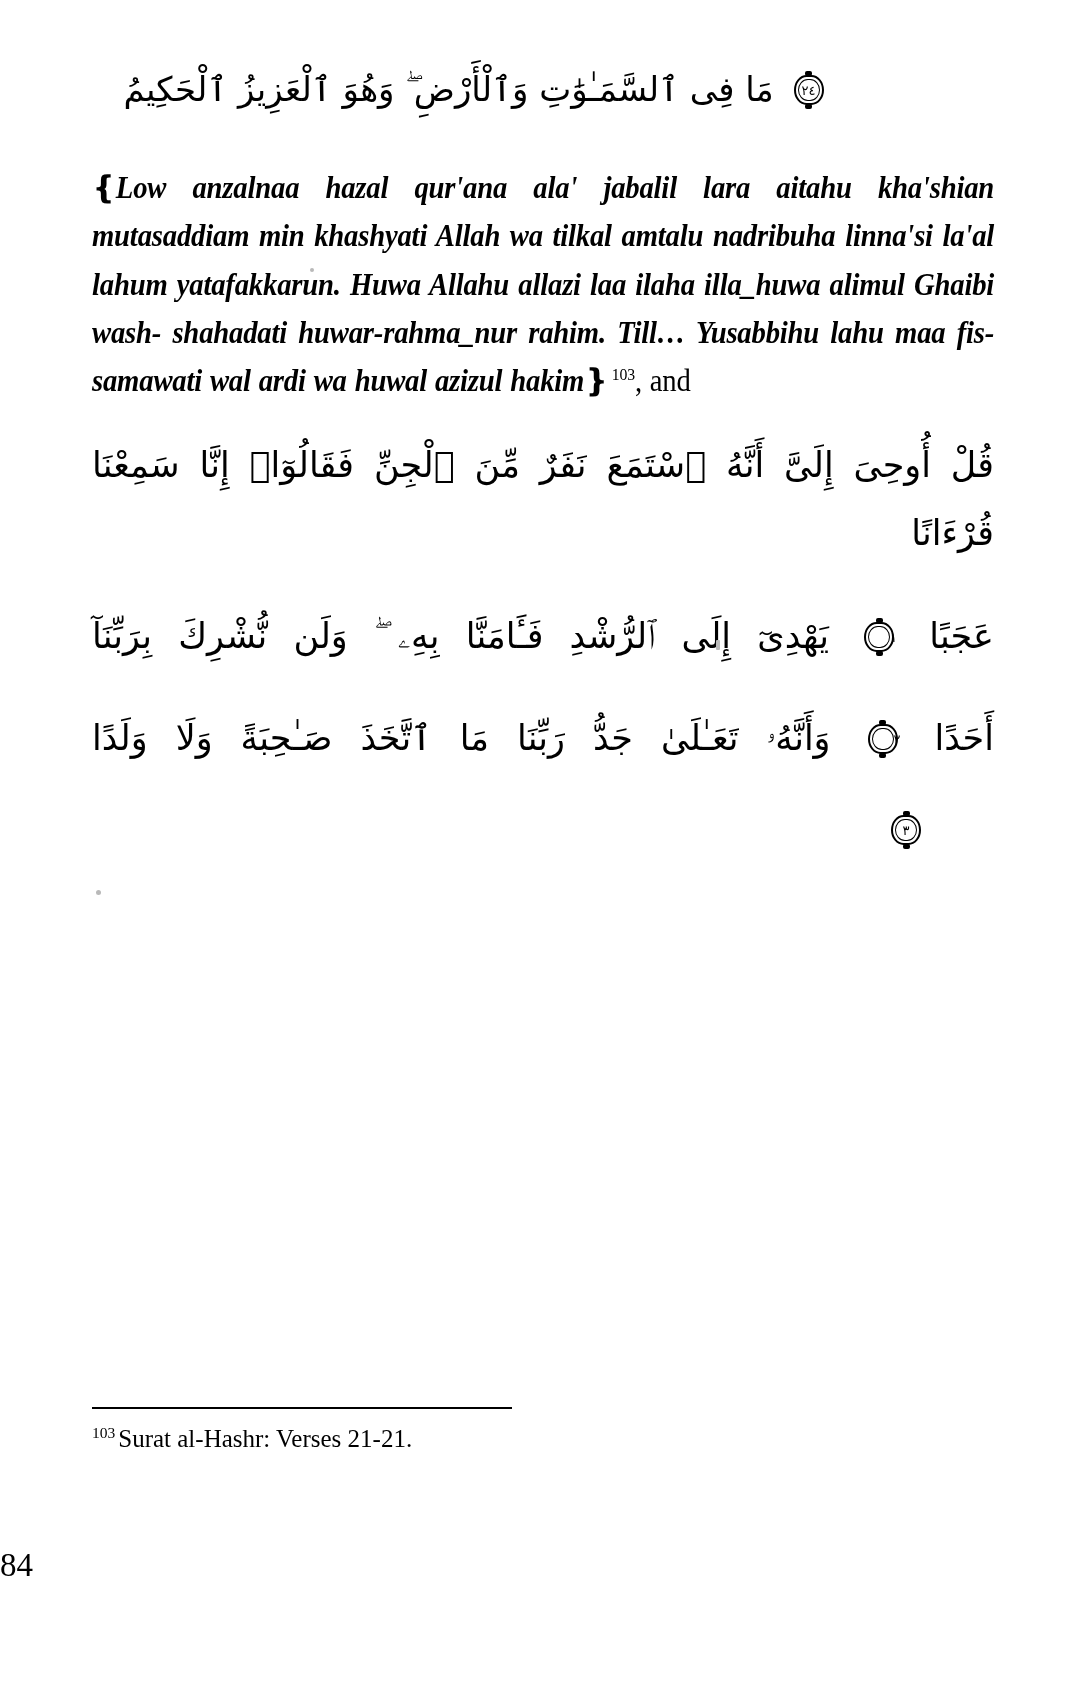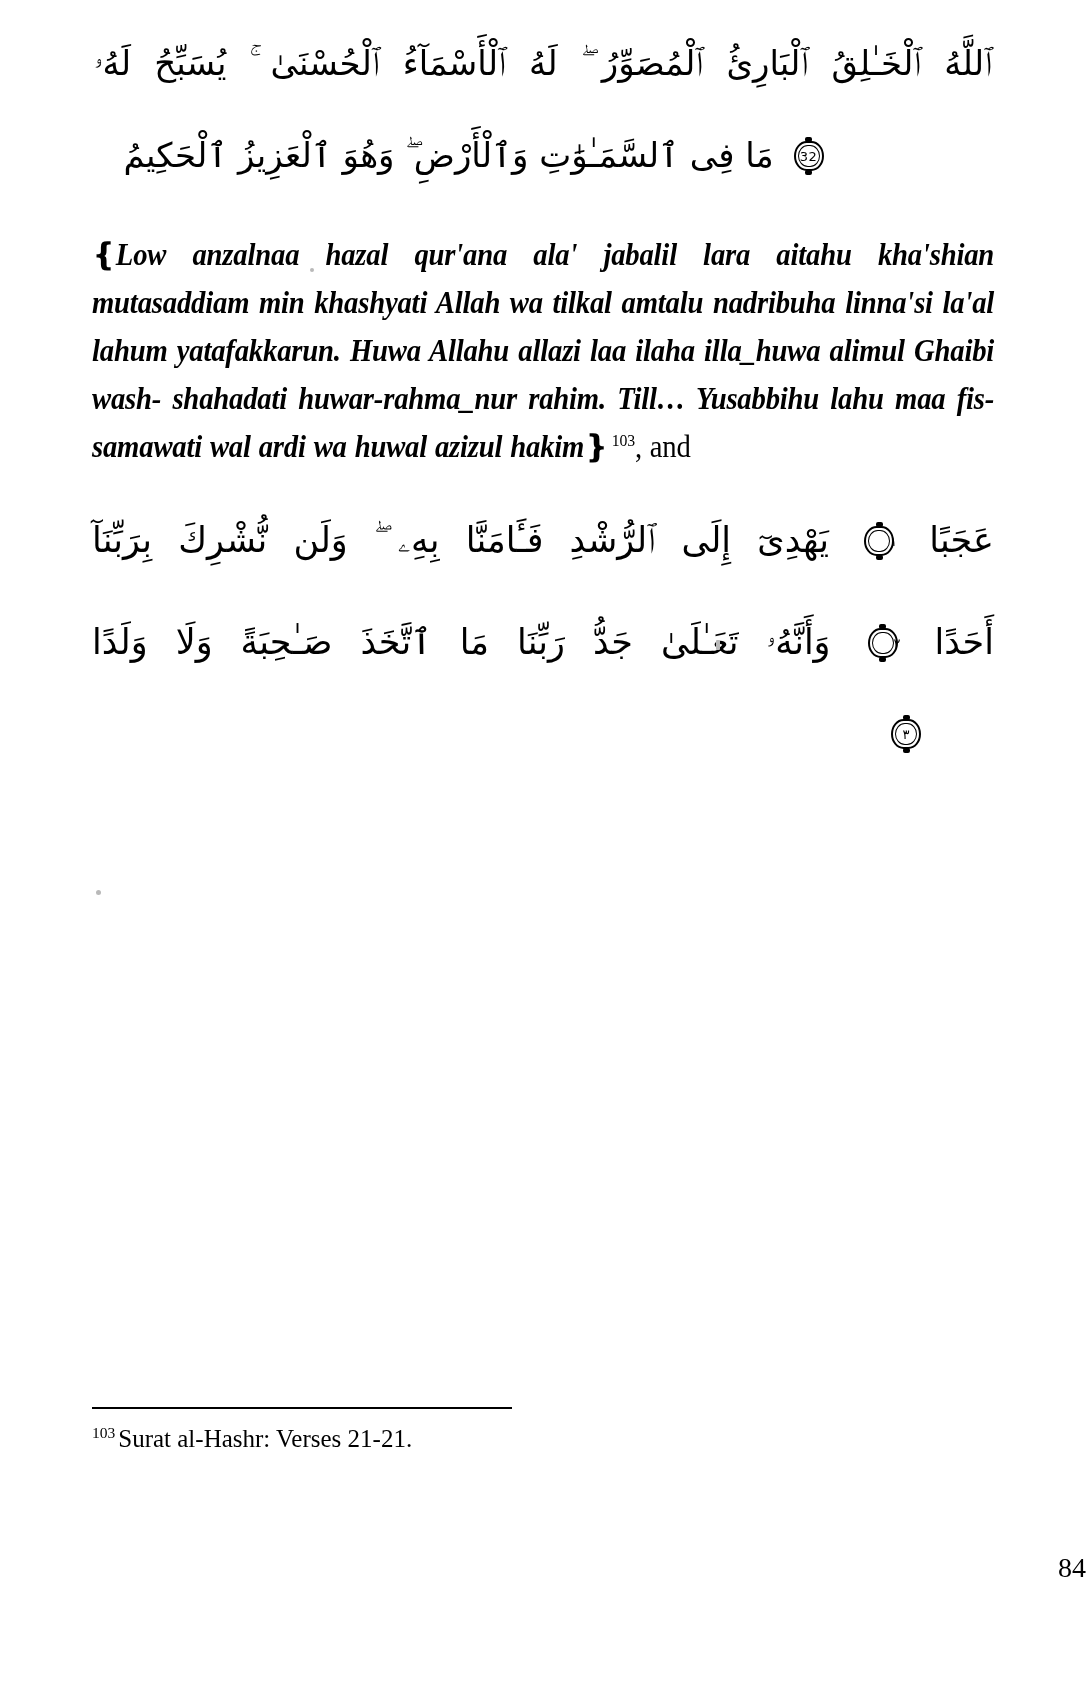--- a/index.html
+++ b/index.html
@@ -197,22 +197,22 @@
     vertical-align: super;
     margin-right: 3px;
   }
 
   
   .page-number {
     position: absolute;
     left: 0;
     right: 0;
     bottom: 118px;
-    text-align: right;
-    font-size: 28px;
+    text-align: left;
+    font-size: 33px;
     font-family: "Liberation Serif", "DejaVu Serif", serif;
   }
 
   
   .speck {
     position: absolute;
     background: #b9b9b9;
     border-radius: 50%;
     pointer-events: none;
   }
@@ -220,38 +220,38 @@
 </head>
 <body>
 
 <div class="page">
 
   <div class="speck" style="left:716px;top:640px;width:4px;height:10px;border-radius:1px;"></div>
   <div class="speck" style="left:96px;top:890px;width:5px;height:5px;"></div>
   <div class="speck" style="left:310px;top:268px;width:4px;height:4px;"></div>
 
   <div class="arabic-block quote-hashr">
-    <div class="arabic-line l1">ٱللَّهُ ٱلْخَـٰلِقُ ٱلْبَارِئُ ٱلْمُصَوِّرُ ۖ لَهُ ٱلْأَسْمَآءُ ٱلْحُسْنَىٰ ۚ يُسَبِّحُ لَهُۥ</div>
     <div class="arabic-line l2">
       <span class="ayah-mark">
         <span class="ring"></span>
         <span class="ring2"></span>
         <span class="dot-t"></span>
         <span class="dot-b"></span>
-        <span class="num">32</span>
+        <span class="num">٢٤</span>
       </span>
       <span>مَا فِى ٱلسَّمَـٰوَٰتِ وَٱلْأَرْضِ ۖ وَهُوَ ٱلْعَزِيزُ ٱلْحَكِيمُ</span>
     </div>
   </div>
 
   <div class="translit"><span class="bracket-open">❴</span><span>Low anzalnaa hazal qur'ana ala' jabalil lara aitahu kha'shian mutasaddiam min khashyati Allah wa tilkal amtalu nadribuha linna'si la'al lahum yatafakkarun. Huwa Allahu allazi laa ilaha illa_huwa alimul Ghaibi wash- shahadati huwar-rahma_nur rahim. Till… Yusabbihu lahu maa fis-samawati wal ardi wa huwal azizul hakim</span><span class="bracket-close">❵</span><sup class="fn">103</sup><span class="roman-tail">, and</span></div>
 
 
   <div class="arabic-block quote-jinn">
 
+    <div class="arabic-line first">قُلْ أُوحِىَ إِلَىَّ أَنَّهُ ٱسْتَمَعَ نَفَرٌ مِّنَ ٱلْجِنِّ فَقَالُوٓا۟ إِنَّا سَمِعْنَا قُرْءَانًا</div>
 
     <div class="arabic-line">
       <span>عَجَبًا <span class="ayah-mark"><span class="ring"></span><span class="ring2"></span><span class="dot-t"></span><span class="dot-b"></span><span class="num">١</span></span> يَهْدِىٓ إِلَى ٱلرُّشْدِ فَـَٔامَنَّا بِهِۦ ۖ وَلَن نُّشْرِكَ بِرَبِّنَآ</span>
     </div>
 
     <div class="arabic-line">
       <span>أَحَدًا <span class="ayah-mark"><span class="ring"></span><span class="ring2"></span><span class="dot-t"></span><span class="dot-b"></span><span class="num">٢</span></span> وَأَنَّهُۥ تَعَـٰلَىٰ جَدُّ رَبِّنَا مَا ٱتَّخَذَ صَـٰحِبَةً وَلَا وَلَدًا</span>
     </div>
 
     <div class="trailing-mark">

